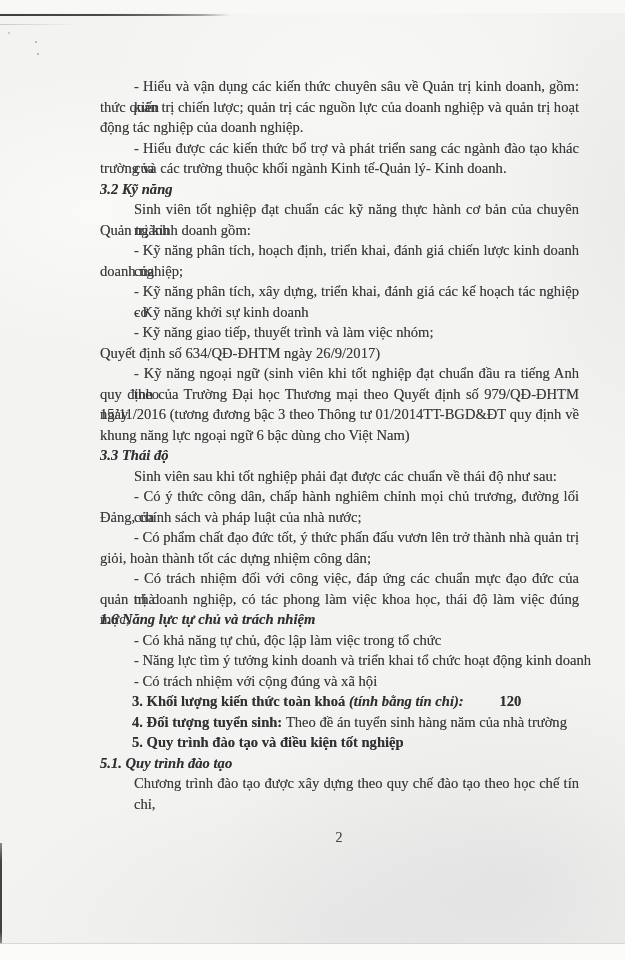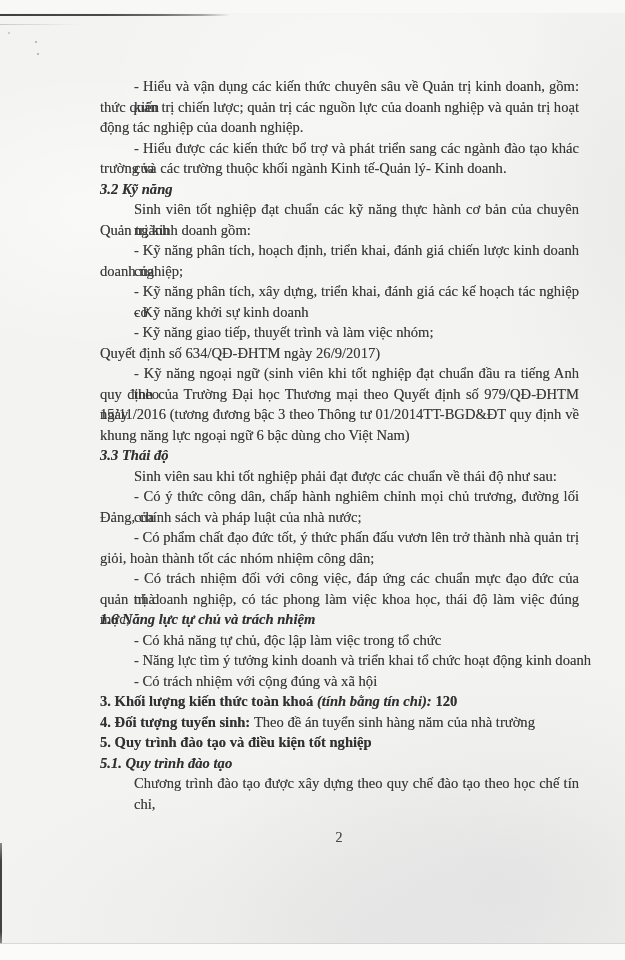--- a/index.html
+++ b/index.html
@@ -37,21 +37,21 @@
   }
   .doc{
     position:absolute;left:100px;top:76px;width:479px;
     font-size:14.6px;color:#3a3a3c;
     text-shadow:0 0 0.5px rgba(58,58,60,0.55);
   }
   .line{height:20.5px;line-height:20.5px;white-space:nowrap;}
   .line.indent{padding-left:34px;}
   .line.justify{white-space:normal;text-align:justify;text-align-last:justify;}
   .s-regular{font-weight:400;}
-  .s-bold{font-weight:700;color:#313133;}
+  .s-bold{font-weight:700;color:#313133;margin-left:32px;}
   .s-bi{font-weight:700;font-style:italic;color:#313133;margin-top:27px;}
   .page-num{
     position:absolute;left:100px;top:830px;width:478px;height:20px;
     text-align:center;font-size:14px;color:#47474a;
     text-shadow:0 0 0.5px rgba(70,70,74,0.5);
   }
 </style>
 </head>
 <body>
 
@@ -82,21 +82,21 @@
     <div class="line"><span class="s-regular">Quyết định số 634/QĐ-ĐHTM ngày 26/9/2017)</span></div>
     <div class="line indent justify"><span class="s-regular">- Kỹ năng ngoại ngữ (sinh viên khi tốt nghiệp đạt chuẩn đầu ra tiếng Anh theo</span></div>
     <div class="line justify"><span class="s-regular">quy định của Trường Đại học Thương mại theo Quyết định số 979/QĐ-ĐHTM ngày</span></div>
     <div class="line justify"><span class="s-regular">15/11/2016 (tương đương bậc 3 theo Thông tư 01/2014TT-BGD&amp;ĐT quy định về</span></div>
     <div class="line"><span class="s-regular">khung năng lực ngoại ngữ 6 bậc dùng cho Việt Nam)</span></div>
     <div class="line"><span class="s-bi">3.3 Thái độ</span></div>
     <div class="line indent"><span class="s-regular">Sinh viên sau khi tốt nghiệp phải đạt được các chuẩn về thái độ như sau:</span></div>
     <div class="line indent justify"><span class="s-regular">- Có ý thức công dân, chấp hành nghiêm chỉnh mọi chủ trương, đường lối của</span></div>
     <div class="line"><span class="s-regular">Đảng, chính sách và pháp luật của nhà nước;</span></div>
     <div class="line indent justify"><span class="s-regular">- Có phẩm chất đạo đức tốt, ý thức phấn đấu vươn lên trở thành nhà quản trị</span></div>
-    <div class="line"><span class="s-regular">giỏi, hoàn thành tốt các nhóm nhiệm công dân;</span></div>
+    <div class="line"><span class="s-regular">giỏi, hoàn thành tốt các dựng nhiệm công dân;</span></div>
     <div class="line indent justify"><span class="s-regular">- Có trách nhiệm đối với công việc, đáp ứng các chuẩn mực đạo đức của nhà</span></div>
     <div class="line justify"><span class="s-regular">quản trị doanh nghiệp, có tác phong làm việc khoa học, thái độ làm việc đúng mực;</span></div>
     <div class="line"><span class="s-bi">1.6 Năng lực tự chủ và trách nhiệm</span></div>
     <div class="line indent"><span class="s-regular">- Có khả năng tự chủ, độc lập làm việc trong tổ chức</span></div>
     <div class="line indent"><span class="s-regular">- Năng lực tìm ý tưởng kinh doanh và triển khai tổ chức hoạt động kinh doanh</span></div>
     <div class="line indent"><span class="s-regular">- Có trách nhiệm với cộng đúng và xã hội</span></div>
     <div class="line"><span class="s-bold">3. Khối lượng kiến thức toàn khoá </span><span class="s-bi">(tính bằng tín chỉ): </span><span class="s-bold">120</span></div>
     <div class="line"><span class="s-bold">4. Đối tượng tuyển sinh: </span><span class="s-regular">Theo đề án tuyển sinh hàng năm của nhà trường</span></div>
     <div class="line"><span class="s-bold">5. Quy trình đào tạo và điều kiện tốt nghiệp</span></div>
     <div class="line"><span class="s-bi">5.1. Quy trình đào tạo</span></div>

